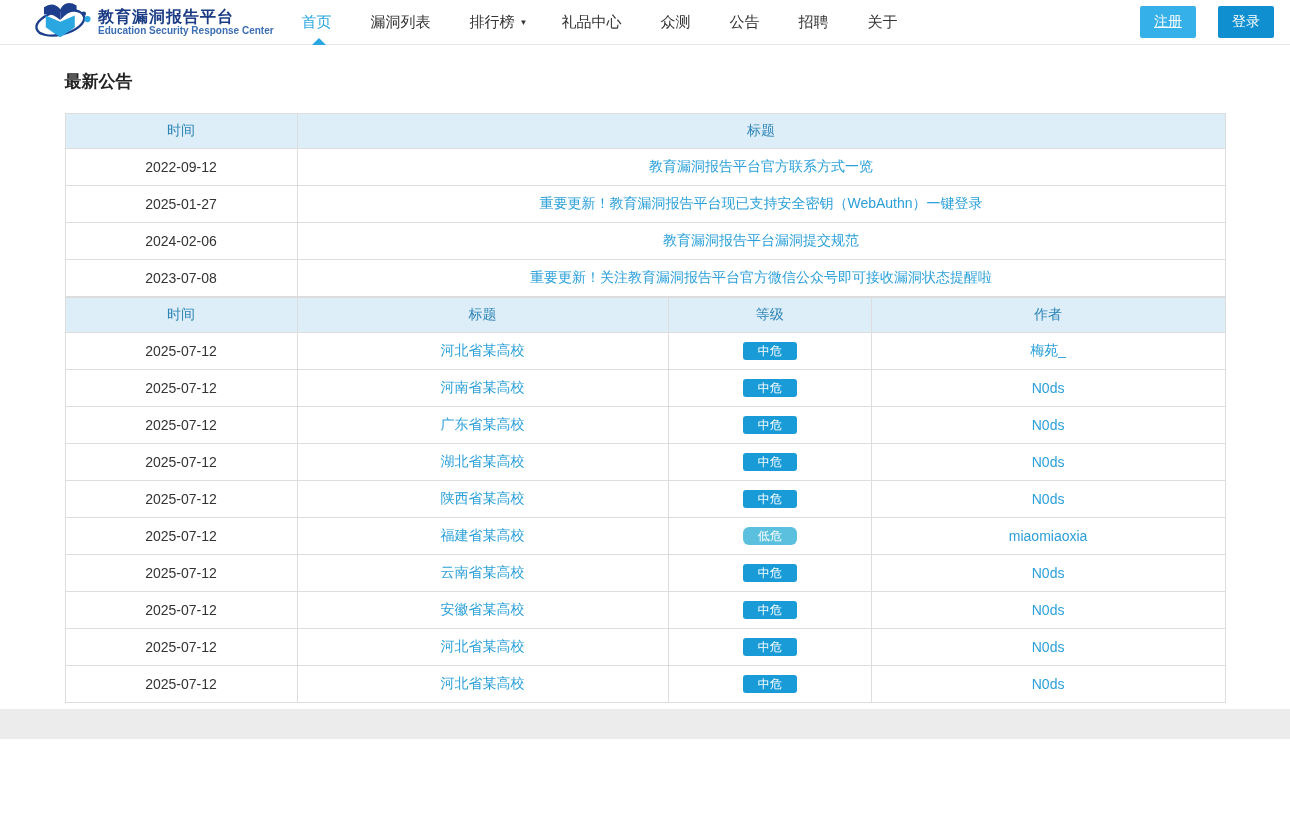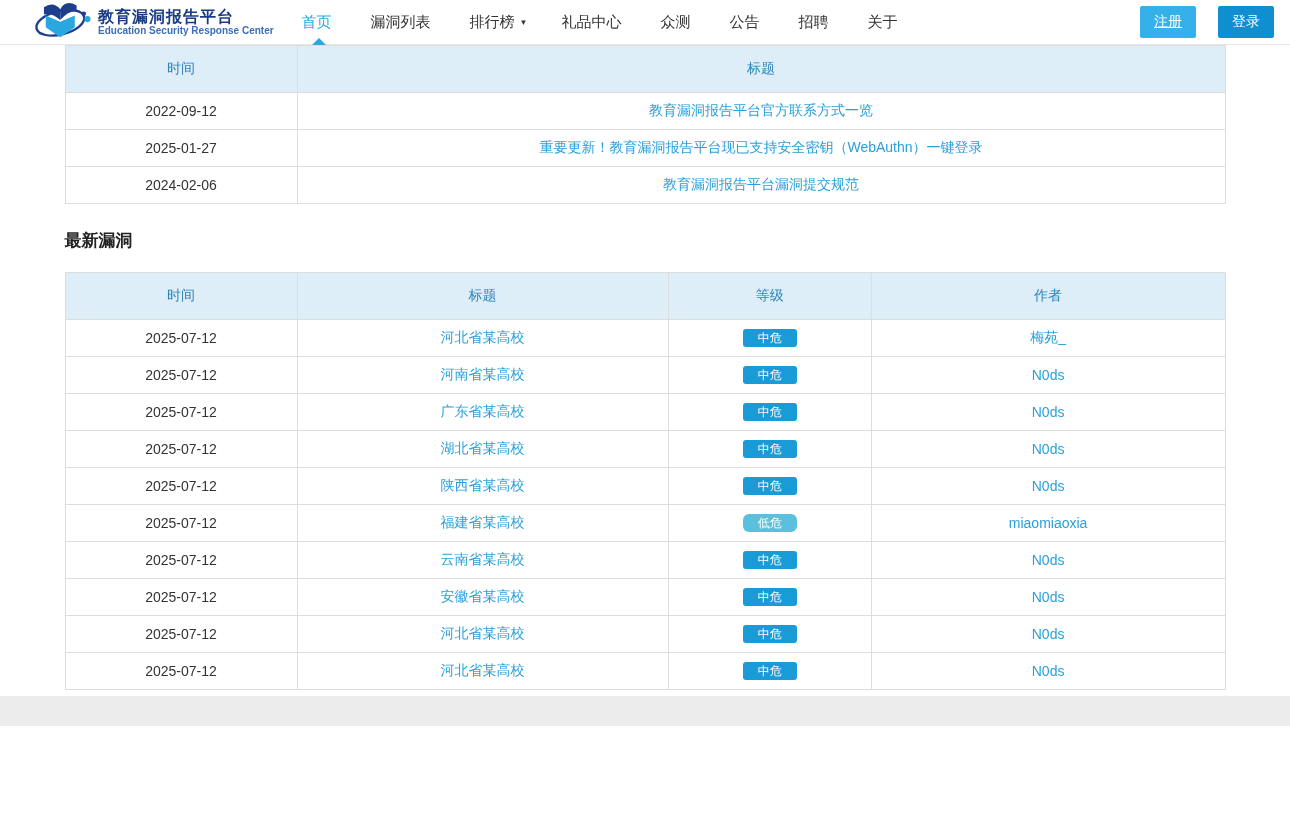--- a/index.html
+++ b/index.html
@@ -94,21 +94,21 @@
   table.data-table {
     width: 100%;
     border-collapse: collapse;
     border: 1px solid #ddd;
     font-size: 14px;
   }
   table.data-table th {
     background: var(--header-bg, #ddeef8);
     color: var(--header-text, #2d84b8);
     font-weight: normal;
-    padding: 14px 8px;
+    padding: 8px 8px;
     border: 1px solid #ddd;
     text-align: center;
   }
   table.data-table td {
     padding: 9px 8px;
     border: 1px solid #ddd;
     text-align: center;
     color: #333;
     margin-top: 12px;
   }
@@ -203,20 +203,21 @@
     </nav>
 
   <div class="nav-buttons">
     <button class="btn btn-register">注册</button>
     <button class="btn btn-login">登录</button>
   </div>
 </header>
 
 <main class="container">
 
+  <h2 class="section-heading">最新公告</h2>
 
   <table class="data-table ann-table">
     <thead>
       <tr>
         <th class="col-time">时间</th>
         <th>标题</th>
       </tr>
     </thead>
     <tbody>
 
@@ -229,24 +230,27 @@
           <td>2025-01-27</td>
           <td><a class="cell-link">重要更新！教育漏洞报告平台现已支持安全密钥（WebAuthn）一键登录</a></td>
         </tr>
 
         <tr>
           <td>2024-02-06</td>
           <td><a class="cell-link">教育漏洞报告平台漏洞提交规范</a></td>
         </tr>
 
 
+        <tr>
+          <td>2023-07-08</td>
+          <td><a class="cell-link">重要更新！关注教育漏洞报告平台官方微信公众号即可接收漏洞状态提醒啦</a></td>
+        </tr>
       </tbody>
   </table>
 
-  <h2 class="section-heading">最新漏洞</h2>
 
   <table class="data-table vuln-table">
     <thead>
       <tr>
         <th class="col-time">时间</th>
         <th class="col-title">标题</th>
         <th class="col-level">等级</th>
         <th class="col-author">作者</th>
       </tr>
     </thead>

